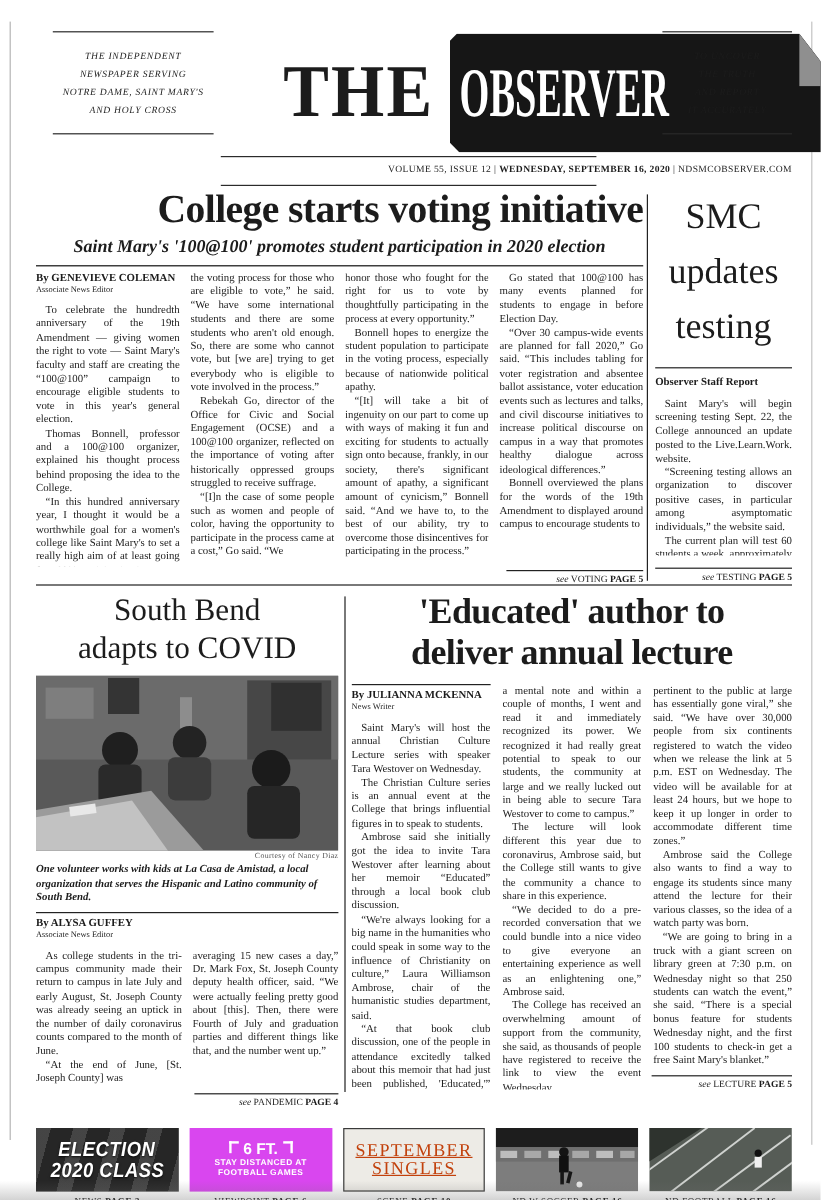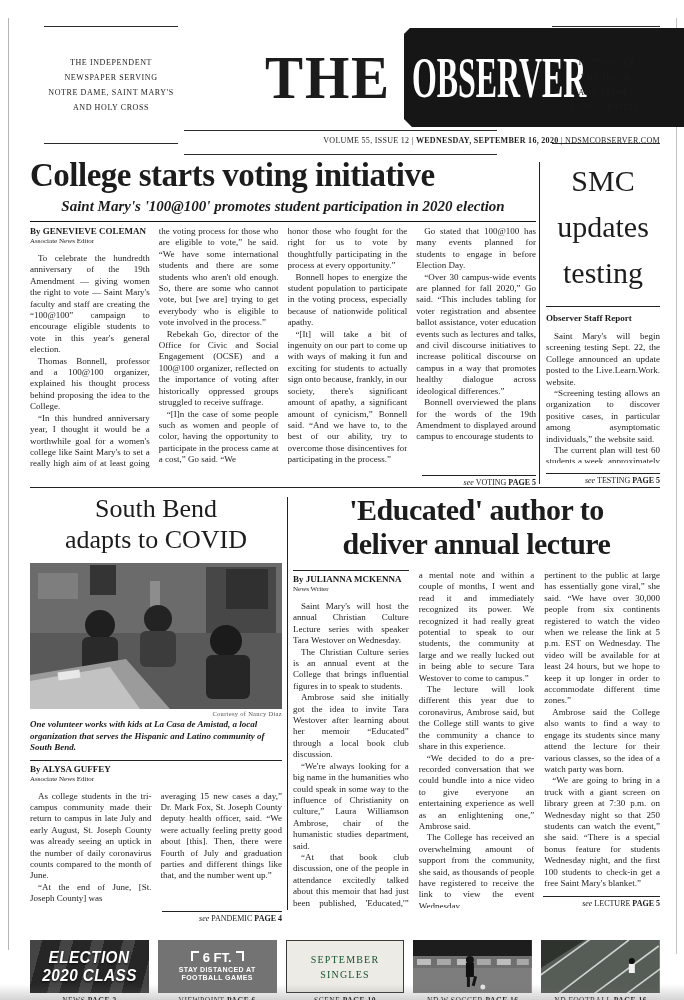--- a/index.html
+++ b/index.html
@@ -9,26 +9,26 @@
 
   
   .edge-left  { position:absolute; left:8px;  top:18px; bottom:50px; width:1px; background:#b5b5b5; }
   .edge-right { position:absolute; right:7px; top:18px; bottom:46px; width:1px; background:#c2c2c2; }
   .bottom-fade{ position:absolute; left:0; right:0; bottom:0; height:16px;
                 background:linear-gradient(rgba(255,255,255,0), rgba(110,110,110,.30)); }
 
   
   .tagline { position:absolute; top:26px; font-size:8px; letter-spacing:.6px; text-align:center;
              line-height:15px; border-top:1px solid #2a2a2a; border-bottom:1px solid #2a2a2a;
-             padding:28px 0; }
+             padding:12px 0;font-style:italic; }
   .tagline p { margin:0; }
   .tagline-left  { left:44px;  width:134px; }
   .tagline-right { left:552px; width:108px; }
 
-  .logo { position:absolute; left:236px; top:28px; width:272px; height:99px; display:flex; align-items:center;margin-left:29px; }
+  .logo { position:absolute; left:236px; top:28px; width:272px; height:99px; display:flex; align-items:center; }
   .logo-the { font-weight:700; font-size:62px; letter-spacing:2px; line-height:99px;
               display:inline-block; transform:scaleX(.92); transform-origin:left center; }
   .logo-box { position:relative; margin-left:2px; height:99px; flex:1; background:#161616;
               display:flex; align-items:center; padding-left:8px;
               clip-path:polygon(0 6px, 6px 0, calc(100% - 34px) 0, 100% 44px, 100% calc(100% - 8px), calc(100% - 8px) 100%, 8px 100%, 0 calc(100% - 8px)); }
   .logo-observer { color:#fff; font-weight:700; font-size:58px; line-height:99px; letter-spacing:0px;
                    display:inline-block; transform:scaleX(.55); transform-origin:left center; white-space:nowrap; }
   .logo-fold { position:absolute; top:0; right:0; width:34px; height:44px; background:#8f8f8f;
                clip-path:polygon(0 0, 100% 100%, 0 100%); }
 
@@ -46,21 +46,21 @@
   .byline .name { font-weight:700; font-size:9px; line-height:11px; }
   .byline .title { font-size:7px; line-height:9px; color:#222; }
   .byline-rule { border-top:1px solid #222; padding-top:3px; }
   .jump { position:absolute; right:0; bottom:0; background:#fff; border-top:1px solid #222;
           padding-top:2px; font-size:8px; text-align:right; }
   .jump i { font-style:italic; }
   .jump b { font-weight:700; }
 
   
   .lead { position:absolute; left:30px; top:156px; width:506px; height:331px; }
-  .lead-headline { font-size:33px; font-weight:700; letter-spacing:-.5px; text-align:left;
+  .lead-headline { font-size:33px; font-weight:700; letter-spacing:-.5px; text-align:right;
                    white-space:nowrap; line-height:38px; margin:0; }
   .lead-subhead { font-size:15px; font-style:italic; font-weight:600; text-align:center;
                   white-space:nowrap; margin-top:4px; }
   .lead-rule { border-top:1.5px solid #111; margin-top:6px; }
   .lead .cols { gap:9px; height:246px; margin-top:4px; }
   .lead .jump { width:114px; }
 
   .vrule-1 { position:absolute; left:539px; top:162px; width:1px; height:322px; background:#222; }
   .rule-main { position:absolute; left:30px; top:487px; width:630px; height:1px; background:#222; }
 
@@ -103,31 +103,31 @@
   .promo-cap { margin-top:3px; text-align:center; font-size:7.5px; letter-spacing:.5px; color:#111; white-space:nowrap; }
   .promo-cap b { font-weight:700; }
 
   .box-election { background:#262626;
     background-image:repeating-linear-gradient(105deg, rgba(255,255,255,.14) 0 12px, rgba(0,0,0,0) 12px 30px);
     display:flex; flex-direction:column; align-items:center; justify-content:center; }
   .box-election .el-line { color:#fff; font-family:"Liberation Sans", sans-serif; font-weight:700;
     font-style:italic; font-size:17px; line-height:18px; letter-spacing:.5px;
     display:inline-block; transform:scaleX(.9); text-shadow:0 1px 2px rgba(0,0,0,.8); }
 
-  .box-sixft { background:#737373; color:#fff; display:flex; flex-direction:column;
+  .box-sixft { background:#d946ef; color:#fff; display:flex; flex-direction:column;
                align-items:center; justify-content:center; font-family:"Liberation Sans", sans-serif; }
   .sixft-title-row { display:flex; align-items:flex-start; font-weight:700; font-size:13px; line-height:13px; }
   .tick { display:inline-block; width:8px; height:10px; }
   .tick-left  { border-left:2px solid #fff; border-top:2px solid #fff; margin-right:4px; }
   .tick-right { border-right:2px solid #fff; border-top:2px solid #fff; margin-left:4px; }
   .sixft-sub { font-size:7px; font-weight:700; line-height:8.5px; letter-spacing:.4px; margin-top:2px; text-align:center; }
 
   .box-singles { background:#edebe6; border:1px solid #3a3a3a; display:flex; flex-direction:column;
                  align-items:center; justify-content:center; }
-  .singles-line { font-size:10px; letter-spacing:1.2px; line-height:15px; color:#14532d; }
+  .singles-line { font-size:15px; letter-spacing:1.2px; line-height:15px; color:#c2410c;text-decoration:underline; }
 
   .photo-svg { width:100%; height:53px; display:block; }
 </style>
 </head>
 <body>
 
 <div class="page">
 
   <div class="edge-left"></div>
   <div class="edge-right"></div>

